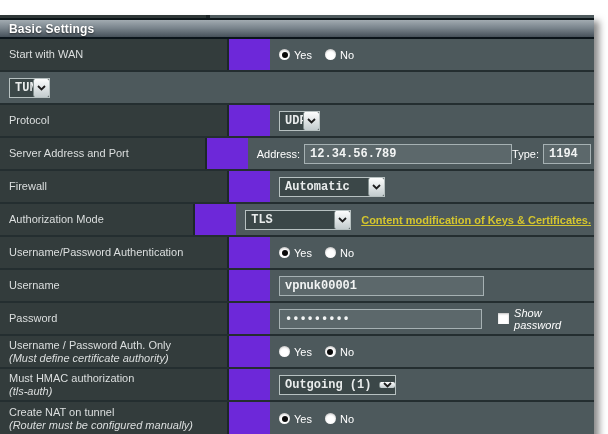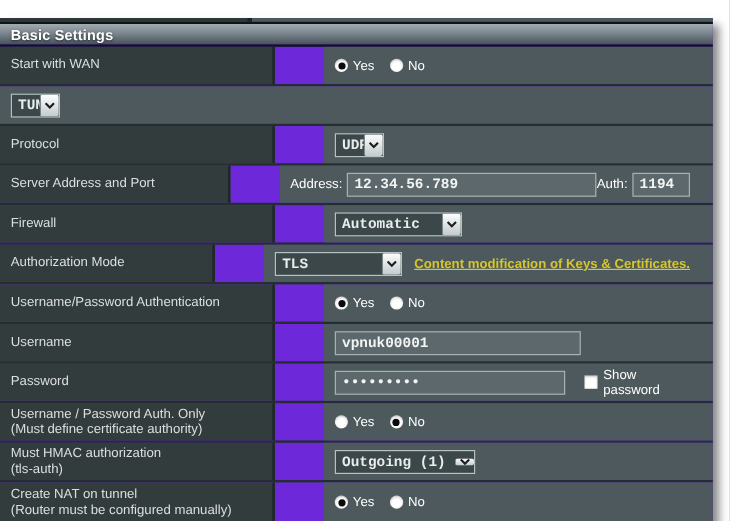--- a/index.html
+++ b/index.html
@@ -21,23 +21,23 @@
     border-bottom:2px solid #0b151b;
     color:#ffffff; font-size:12px; font-weight:bold;
     text-shadow:0 1px 2px rgba(0,0,0,.6); letter-spacing:.2px; }
 
   
   .row { display:flex; height:33px; border-bottom:2px solid #242e30;gap:41px; }
   .row:last-child { border-bottom:none; }
   .cell-label { width:229px; background:#333c3c; border-right:2px solid #1d2728;
                 padding:0 6px 0 9px; display:flex; flex-direction:column;
                 justify-content:center; color:#dcdfdf; font-size:11px; line-height:13px; }
-  .cell-label .sub { }
+  .cell-label .sub { font-style:italic; }
   .cell-value { flex:1; background:#4d595c; display:flex; align-items:center;
-                padding:0 19px 0 9px; color:#ffffff; font-size:11px; }
+                padding:0 3px 0 9px; color:#ffffff; font-size:11px; }
 
   
   .radio { width:11px; height:11px; border-radius:50%; background:#ffffff;
            display:inline-flex; align-items:center; justify-content:center;
            box-shadow:inset 0 1px 2px rgba(0,0,0,.25); flex:none; cursor:pointer; }
   .radio.checked::after { content:""; width:6px; height:6px; border-radius:50%; background:#0a0a0a; }
   .radio-label { margin-left:4px; color:#ffffff; }
   .radio + .radio-label + .radio { margin-left:13px; }
 
   
@@ -58,21 +58,21 @@
   .in-addr { width:208px; margin-left:4px; }
   .in-port { width:48px;  margin-left:4px; }
   .in-cred { width:205px; }
 
   .field-label { color:#ffffff; font-size:11px; white-space:nowrap; }
   .port-label { margin-left:auto; }
 
   
   .checkbox { width:11px; height:11px; background:#ffffff; flex:none;
               box-shadow:inset 0 1px 2px rgba(0,0,0,.25); margin-left:16px; cursor:pointer; }
-  .check-label { margin-left:5px; color:#ffffff; }
+  .check-label { margin-left:5px; color:#ffffff;font-style:italic; }
 
   
   .link { margin-left:10px; color:#d5c62e; font-size:11px; font-weight:bold;
           text-decoration:underline; white-space:nowrap; }
 </style>
 </head>
 <body>
 
 <div class="panel">
 
@@ -125,21 +125,21 @@
     </div>
   </div>
 
   <div class="row">
     <div class="cell-label">
       <span>Server Address and Port</span>
     </div>
     <div class="cell-value">
       <span class="field-label">Address:</span>
       <input class="text-input in-addr" value="12.34.56.789" style="">
-      <span class="field-label port-label">Auth:</span>
+      <span class="field-label port-label">Type:</span>
       <input class="text-input in-port" value="1194" style="">
     </div>
   </div>
 
   <div class="row">
     <div class="cell-label">
       <span>Firewall</span>
     </div>
     <div class="cell-value">
       <div class="select w-md">

